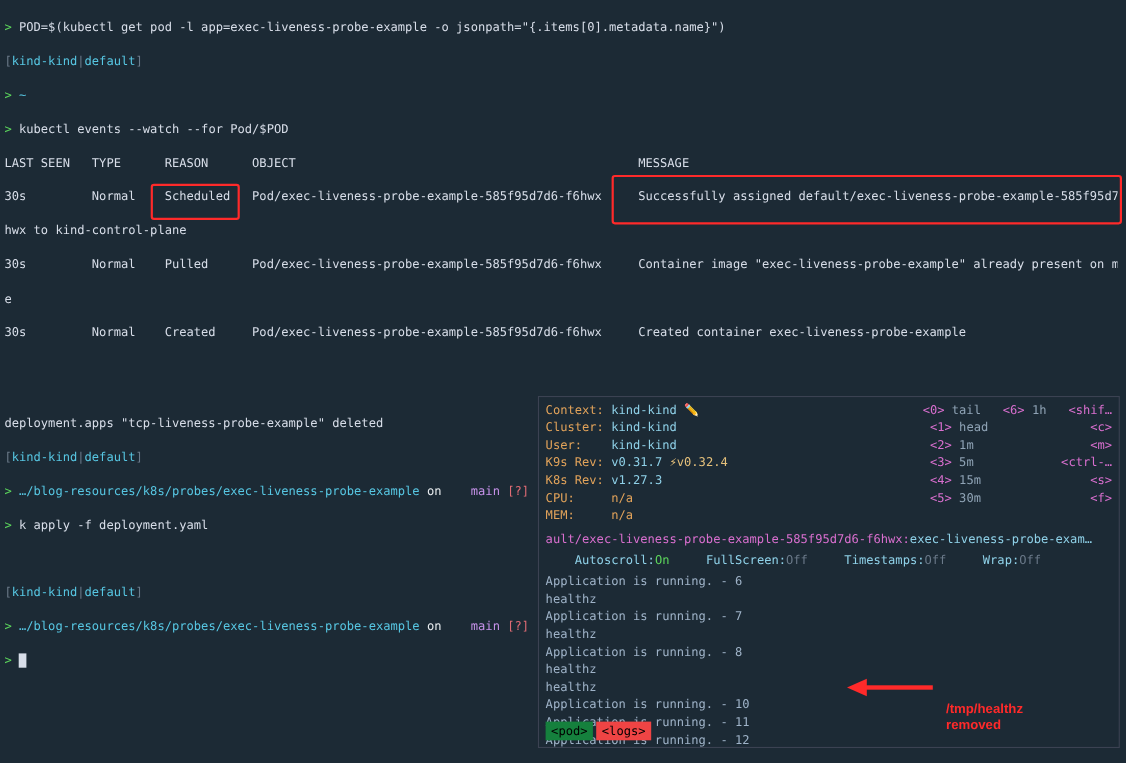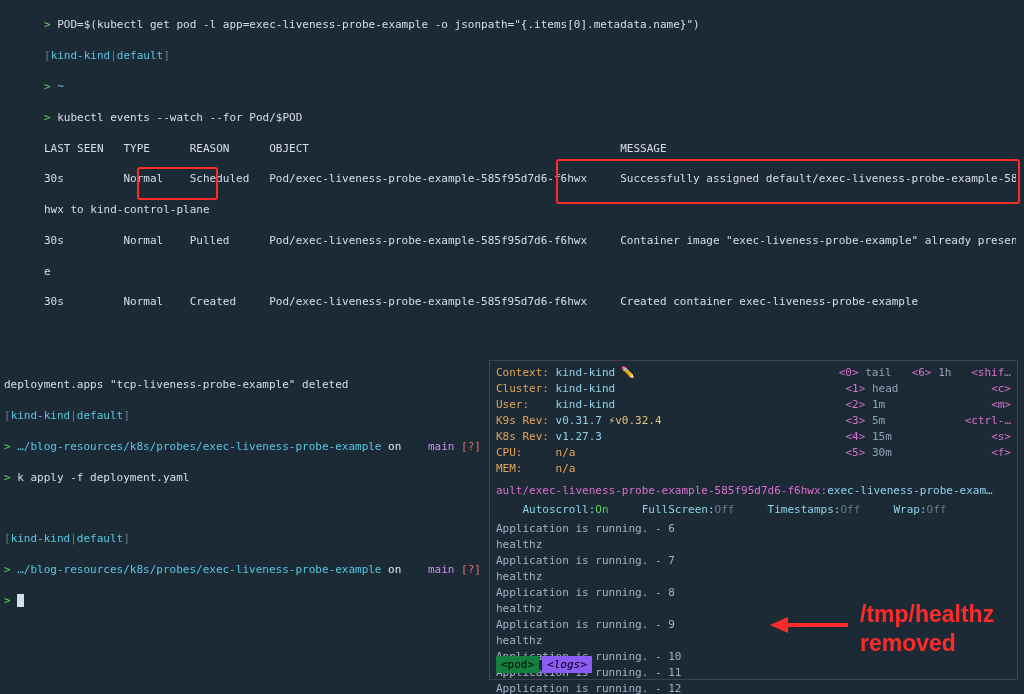--- a/index.html
+++ b/index.html
@@ -15,21 +15,20 @@
     line-height: 1.4;
   }
   .top-pane {
     position: absolute;
     left: 4px;
     top: 2px;
     right: 8px;
     height: 310px;
     white-space: pre;
     overflow: hidden;
-    margin-left: 40px;
   }
   .bottom-left {
     position: absolute;
     left: 4px;
     top: 362px;
     width: 500px;
     white-space: pre;
   }
   .k9s-pane {
     position: absolute;
@@ -64,21 +63,21 @@
     position: absolute;
     left: 6px;
     bottom: 6px;
   }
   .tag {
     display: inline-block;
     padding: 1px 5px;
     font-weight: 500;
   }
   .tag-pod { background: #15803d; color: #000; }
-  .tag-logs { background: #8b5cf6; color: #000; margin-left: 3px; font-style: italic; }
+  .tag-logs { background: #ef4444; color: #000; margin-left: 3px; }
   .c-prompt { color: #5cd65c; }
   .c-cyan { color: #57c7e3; }
   .c-purple { color: #c792ea; margin-left: 20px; }
   .c-orange { color: #e2a35a; }
   .c-red { color: #e06c75; }
   .c-yellow { color: #e5c07b; }
   .c-magenta { color: #d96fcf; }
   .c-gray { color: #8fa3b5; }
   .c-white { color: #e8ecef; }
   .c-dim { color: #6b7a8a; }
@@ -103,23 +102,24 @@
     position: absolute;
     width: 0; height: 0;
     border-top: 8px solid transparent;
     border-bottom: 8px solid transparent;
     border-right: 18px solid #ff2a2a;
   }
   .annotation {
     position: absolute;
     color: #ff2a2a;
     font-family: Arial, sans-serif;
-    font-size: 23px;
+    font-size: 12px;
     font-weight: bold;
     line-height: 1.25;
+    margin-top: 37px;
   }
   .kv-row { display: flex; justify-content: space-between; }
   .kv-left { white-space: pre; }
   .kv-right { white-space: pre; }
 </style>
 </head>
 <body>
 
 <div class="top-pane">
 <span class="c-prompt">&gt; </span><span>POD=$(kubectl get pod -l app=exec-liveness-probe-example -o jsonpath="{.items[0].metadata.name}")</span>
@@ -196,21 +196,20 @@
   <div class="k9s-opts">
     &nbsp;&nbsp;&nbsp;&nbsp;<span class="c-lightblue">Autoscroll:</span><span style="color:#5cd65c">On</span>&nbsp;&nbsp;&nbsp;&nbsp;&nbsp;<span class="c-lightblue">FullScreen:</span><span class="c-dim">Off</span>&nbsp;&nbsp;&nbsp;&nbsp;&nbsp;<span class="c-lightblue">Timestamps:</span><span class="c-dim">Off</span>&nbsp;&nbsp;&nbsp;&nbsp;&nbsp;<span class="c-lightblue">Wrap:</span><span class="c-dim">Off</span>
   </div>
   <div class="k9s-logs">
     <div>Application is running. - 6</div>
     <div>healthz</div>
     <div>Application is running. - 7</div>
     <div>healthz</div>
     <div>Application is running. - 8</div>
     <div>healthz</div>
-    <div>Application is running. - 9</div>
     <div>healthz</div>
     <div>Application is running. - 10</div>
     <div>Application is running. - 11</div>
     <div>Application is running. - 12</div>
   </div>
   <div class="k9s-footer">
     <span class="tag tag-pod">&lt;pod&gt;</span><span class="tag tag-logs">&lt;logs&gt;</span>
   </div>
 </div>
 

